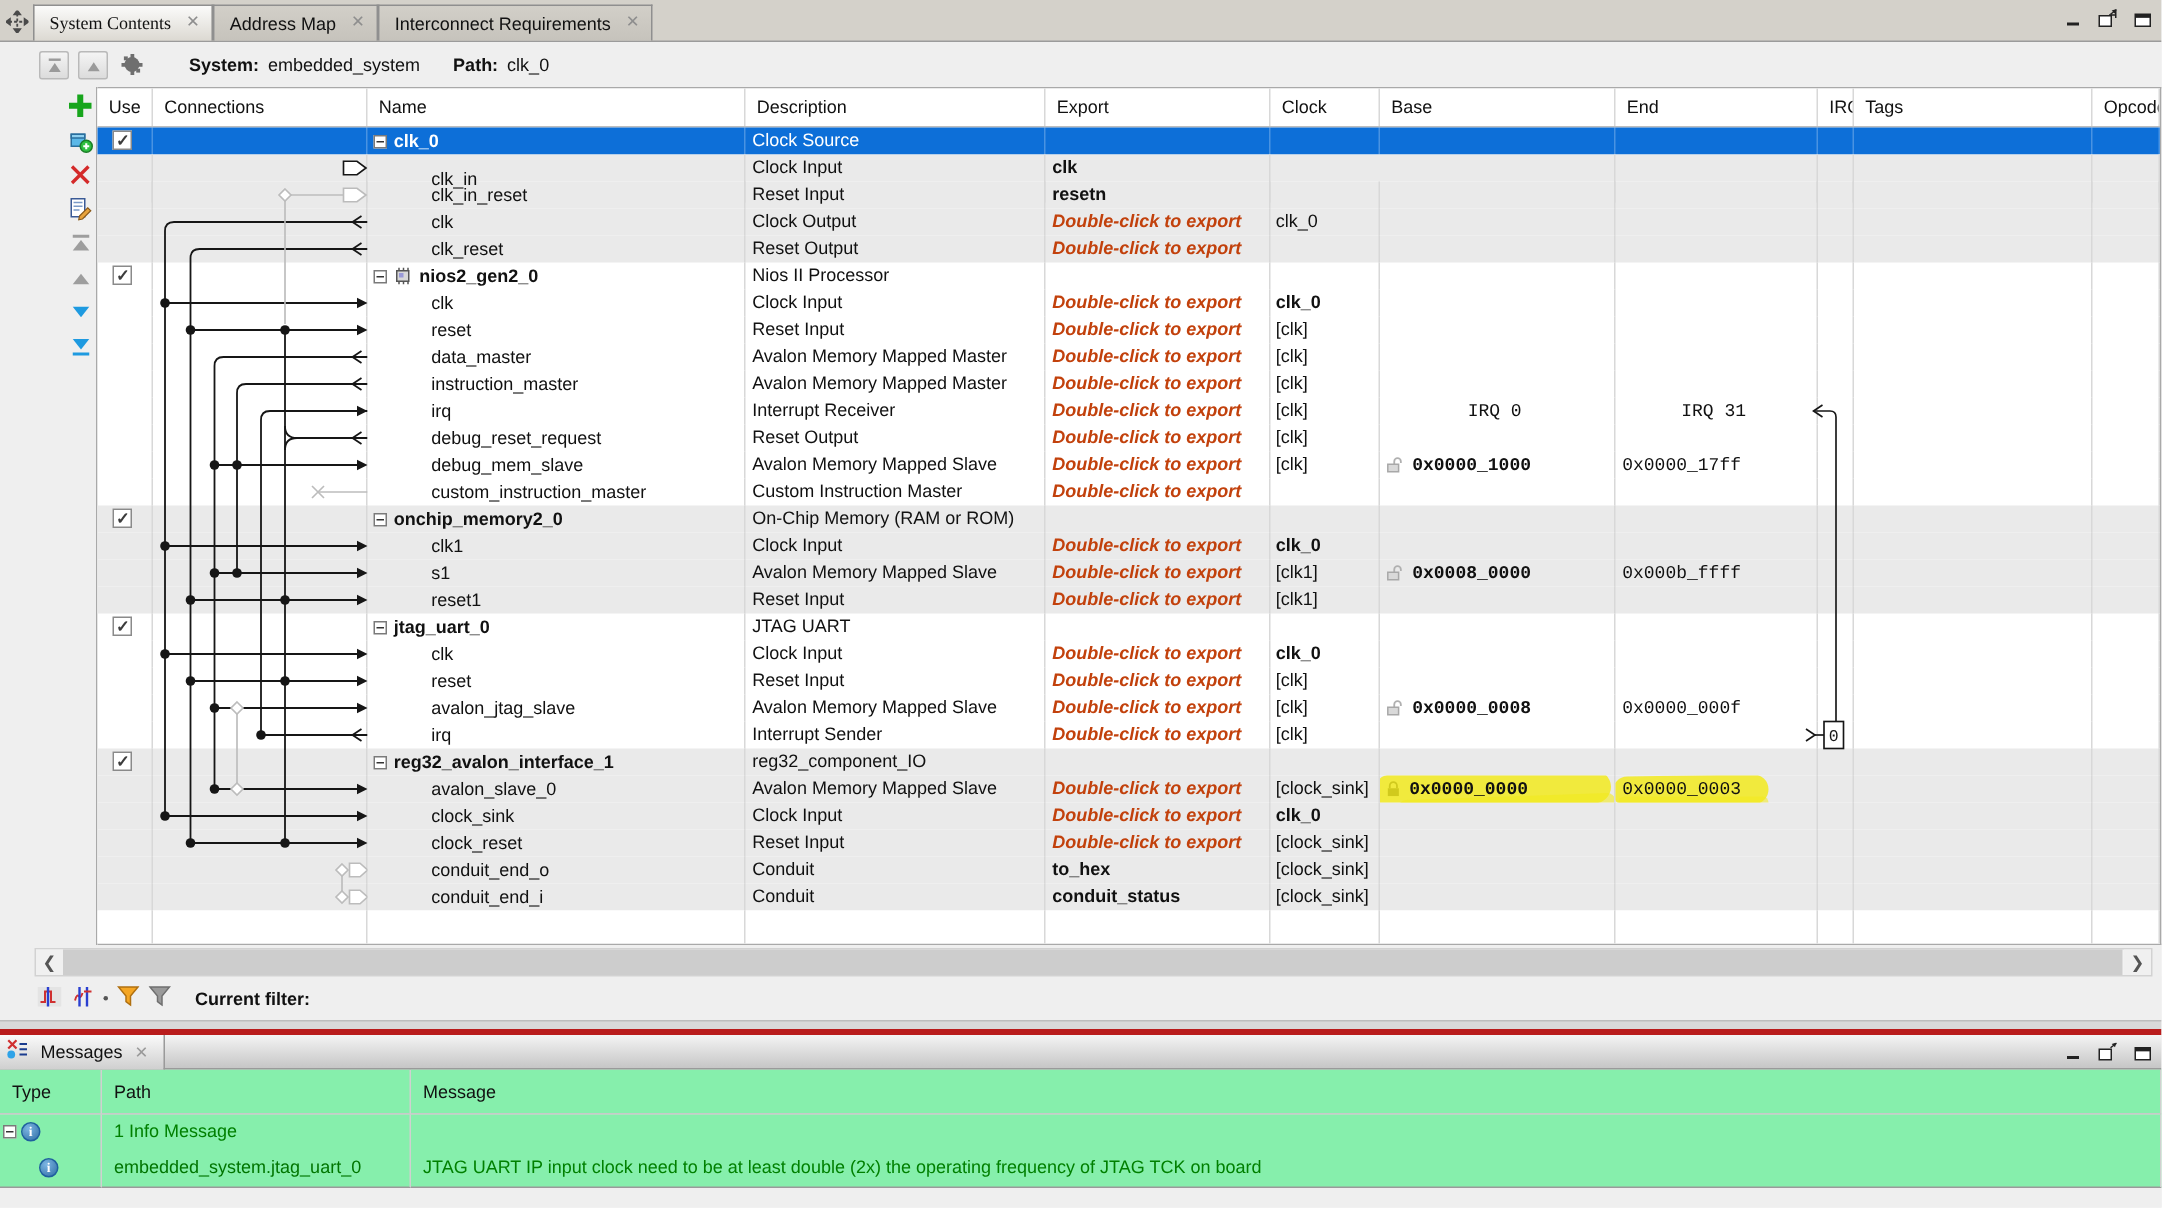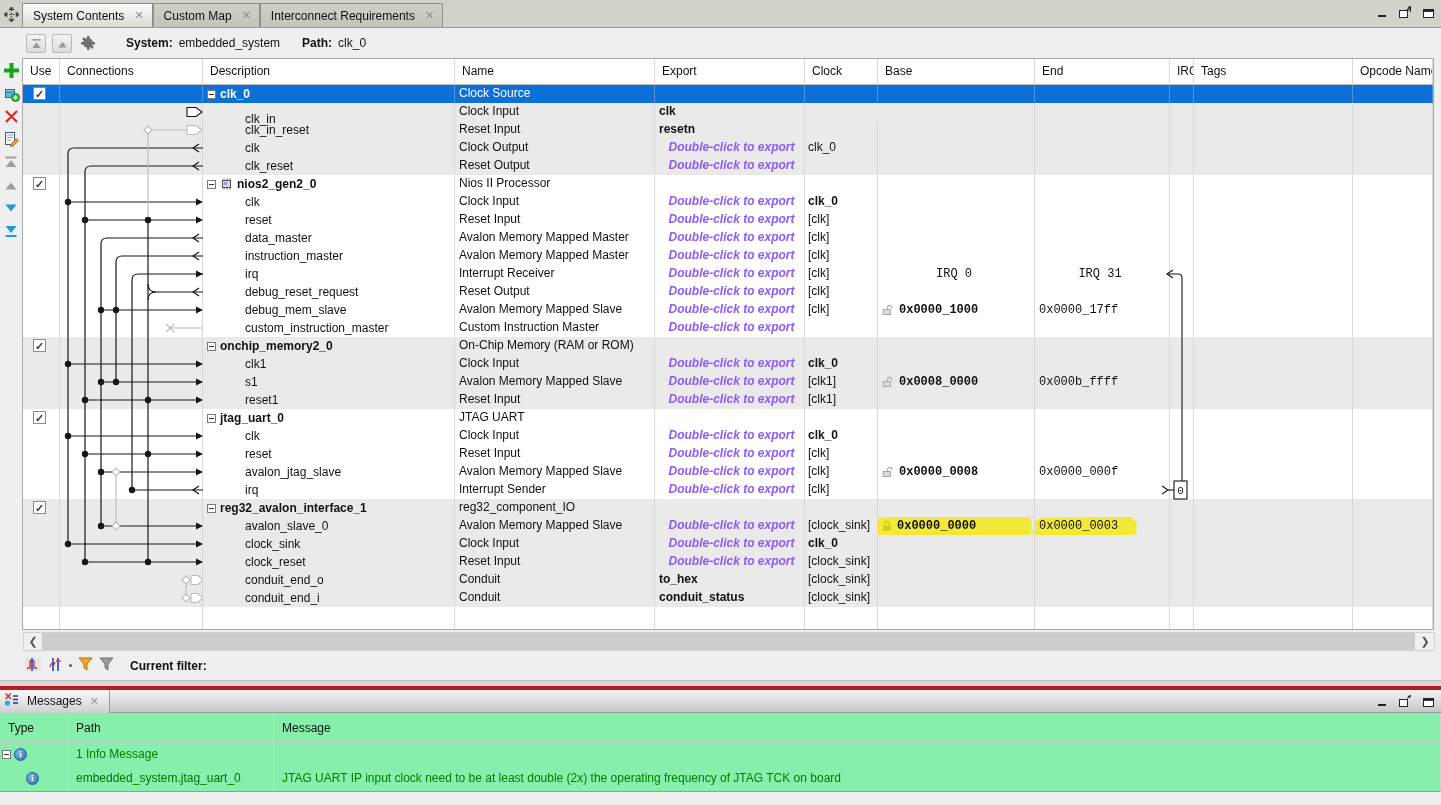--- a/index.html
+++ b/index.html
@@ -7,52 +7,52 @@
     font-family:"Liberation Sans",sans-serif; font-size:12px; color:#111; background:#efefef; }
   .app { width:1441px; height:805px; display:flex; flex-direction:column; }
 
   
   .pane-top { flex:0 0 auto; }
   .tabbar { height:28px; background:#d4d1ca; border-bottom:1px solid #9b9b9b;
     display:flex; align-items:flex-end; position:relative; }
   .dragicon { width:18px; height:20px; margin:0 2px 3px 2px; display:flex; align-items:center; justify-content:center; }
   .tab { height:24px; padding:0 8px 0 10px; display:flex; align-items:center; gap:10px;
     border:1px solid #8f8f8f; border-bottom:none; background:linear-gradient(#d2cfc8,#c6c3bc); }
-  .tab.active { background:linear-gradient(#fbfbfa,#dcd9d2); }
+  .tab.active { background:linear-gradient(#fbfbfa,#dcd9d2);font-family:Liberation Serif, serif; }
   .tab .tlabel { white-space:nowrap; }
   .tab .tclose { color:#8e8e8e; font-size:11px; line-height:11px; }
   .winbtns { position:absolute; right:6px; top:6px; display:flex; gap:10px; align-items:center; }
   .winbtns span { display:inline-flex; }
 
   .toolbar { height:30px; background:#efefef; display:flex; align-items:center; gap:6px; padding-left:26px; }
   .tbtn { width:20px; height:19px; border:1px solid #b9b9b9; background:linear-gradient(#f4f4f4,#dcdcdc);
     display:flex; align-items:center; justify-content:center; border-radius:2px; }
   .tbtn.flat { border-color:transparent; background:transparent; }
   .syslab { font-weight:bold; margin-left:22px; }
   .pathlab { font-weight:bold; margin-left:16px;text-align:right; }
 
-  .content { display:flex; }
+  .content { display:flex;padding-left:43px; }
   .lefttools { width:23px; background:#efefef; display:flex; flex-direction:column; align-items:center;
     padding-top:3px; gap:5px; border-right:1px solid #a9a9a9; }
   .ltb { width:18px; height:18px; display:flex; align-items:center; justify-content:center; }
 
   .table-wrap { position:relative; width:1411px; background:#fff;
     border-top:1px solid #a9a9a9; border-right:1px solid #a9a9a9; border-bottom:1px solid #a9a9a9; }
   .grid { display:grid; grid-template-columns:37px 143px 252px 200px 150px 73px 157px 135px 24px 159px 1fr; }
   .thead { height:26px; border-bottom:1px solid #bdbdbd; background:#fff; }
   .thead .hc { padding:5px 0 0 7px; border-right:1px solid #d8d8d8; overflow:hidden; white-space:nowrap; }
   .trow { height:18px; }
   .trow.shade { background:#eaeaea; }
   .trow.sel { background:#0d6fd8; color:#fff; }
   .c { border-right:1px solid #d8d8d8; overflow:hidden; white-space:nowrap; line-height:17px; position:relative; }
   .trow.sel .c { border-right-color:rgba(255,255,255,.25); }
   .c.name { padding-left:4px; display:flex; align-items:center; }
   .c.desc { padding-left:4px; }
   .c.exp  { padding-left:4px; font-weight:bold; }
-  .c.exp.ph { color:#8b5cf6; font-style:italic;text-align:center; }
+  .c.exp.ph { color:#c2410c; font-style:italic; }
   .c.clock{ padding-left:3px; }
   .c.clock.bold { font-weight:bold; }
   .c.clock.exported { font-weight:bold; font-style:italic;margin-top:32px; }
   .c.base, .c.end { padding-left:4px; display:flex; align-items:center; gap:5px; }
   .c.ralign { justify-content:center; padding-right:8px; }
   .mono { font-family:"Liberation Mono","DejaVu Sans Mono",monospace; font-size:12px; }
   .mono.b { font-weight:bold; }
   .nt { margin-left:2px; }
   .nt.b { font-weight:bold; }
   .trow .c.name .pind { width:36px; flex:0 0 36px; }
@@ -132,21 +132,21 @@
               <path d="M0,7.5 L2.6,5.6 V9.4 Z"></path>
               <path d="M15,7.5 L12.4,5.6 V9.4 Z"></path>
             </g>
           </svg>
       </span>
       <div class="tab active">
         <span class="tlabel">System Contents</span>
         <span class="tclose">✕</span>
       </div>
       <div class="tab">
-        <span class="tlabel">Custom Map</span>
+        <span class="tlabel">Address Map</span>
         <span class="tclose">✕</span>
       </div>
       <div class="tab">
         <span class="tlabel">Interconnect Requirements</span>
         <span class="tclose">✕</span>
       </div>
       <div class="winbtns">
         <span>
             <svg width="12" height="12">
               <rect x="2" y="8" width="8" height="2" fill="#222"></rect>
@@ -250,22 +250,22 @@
               <path d="M2.5,2 L13.5,2 L8,9 Z" fill="#1e9ae0"></path>
               <rect x="2.5" y="11" width="11" height="2" fill="#1e9ae0"></rect>
             </svg>
           </span>
       </div>
 
       <div class="table-wrap">
         <div class="grid thead">
           <div class="hc">Use</div>
           <div class="hc">Connections</div>
+          <div class="hc">Name</div>
           <div class="hc">Description</div>
-          <div class="hc">Name</div>
           <div class="hc">Export</div>
           <div class="hc">Clock</div>
           <div class="hc">Base</div>
           <div class="hc">End</div>
           <div class="hc">IRQ</div>
           <div class="hc">Tags</div>
           <div class="hc">Opcode Name</div>
         </div>
 
         <div id="rows">

